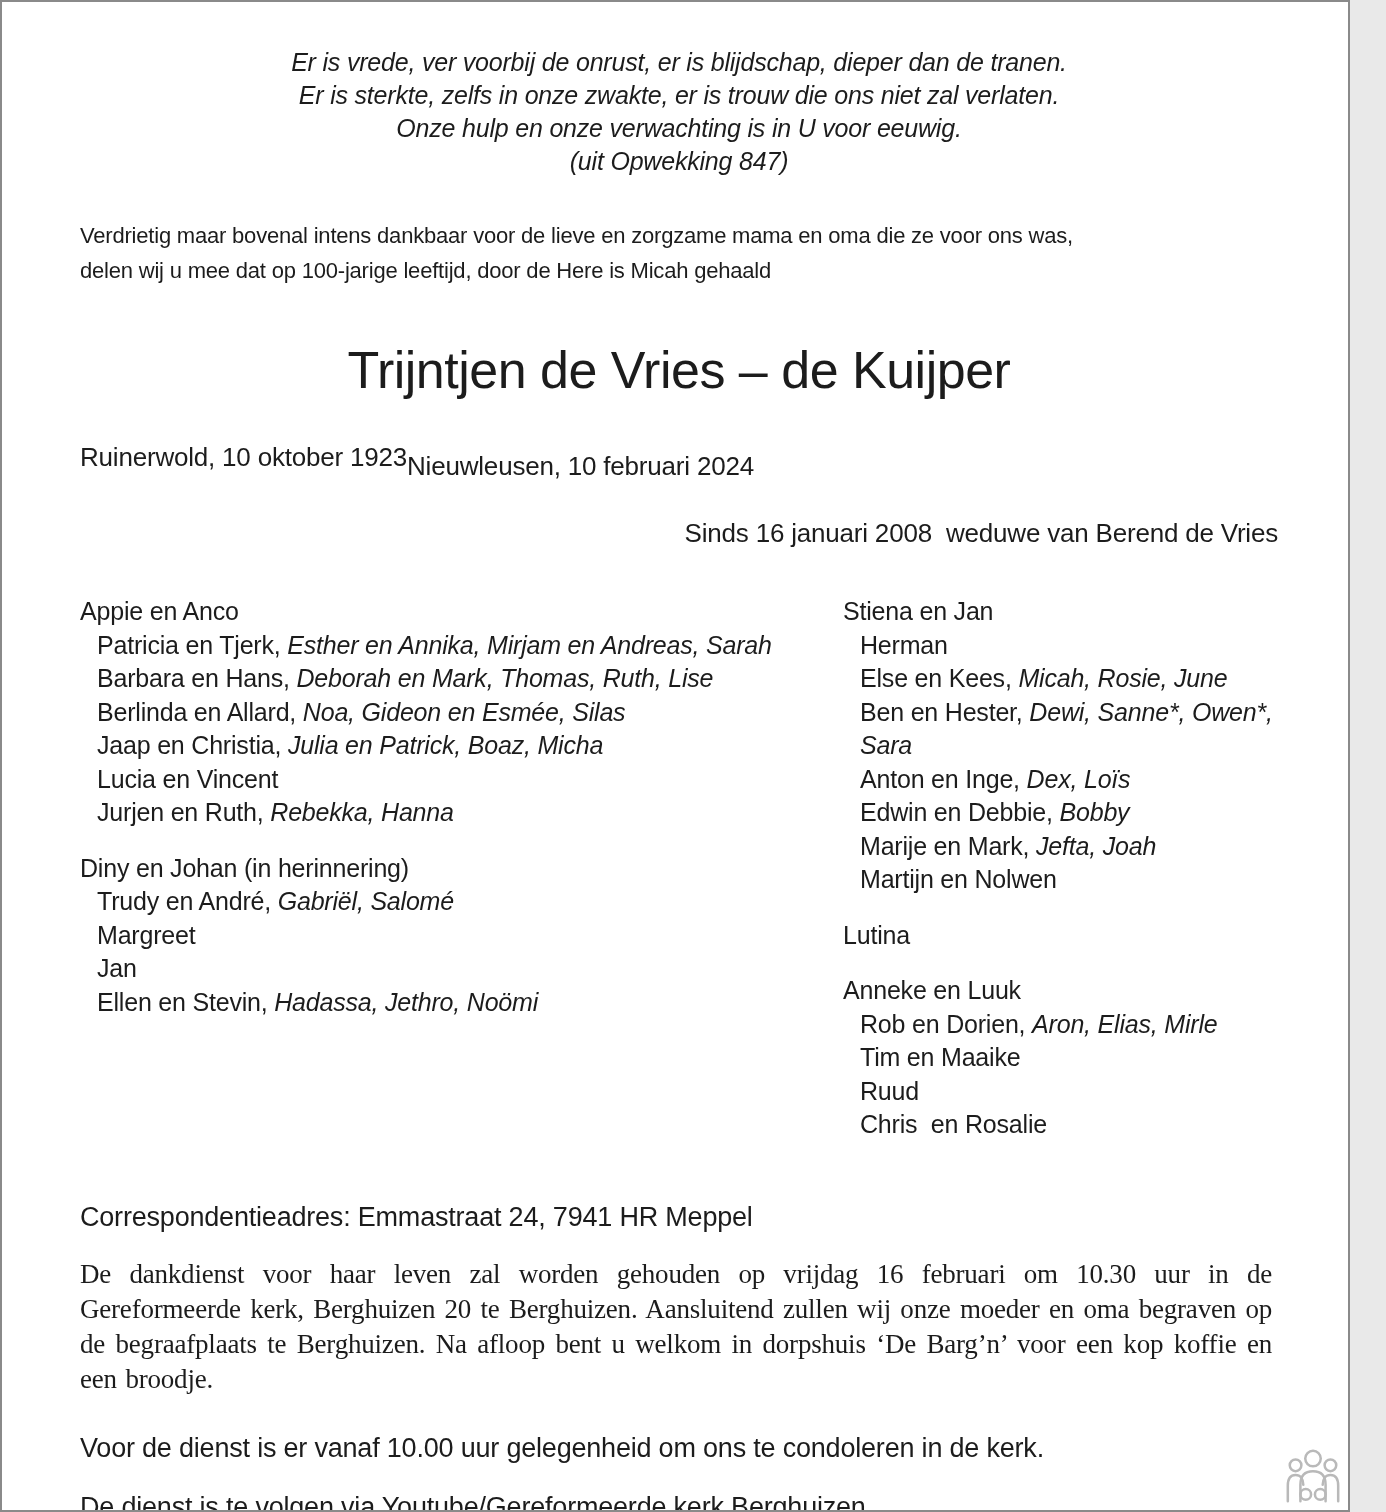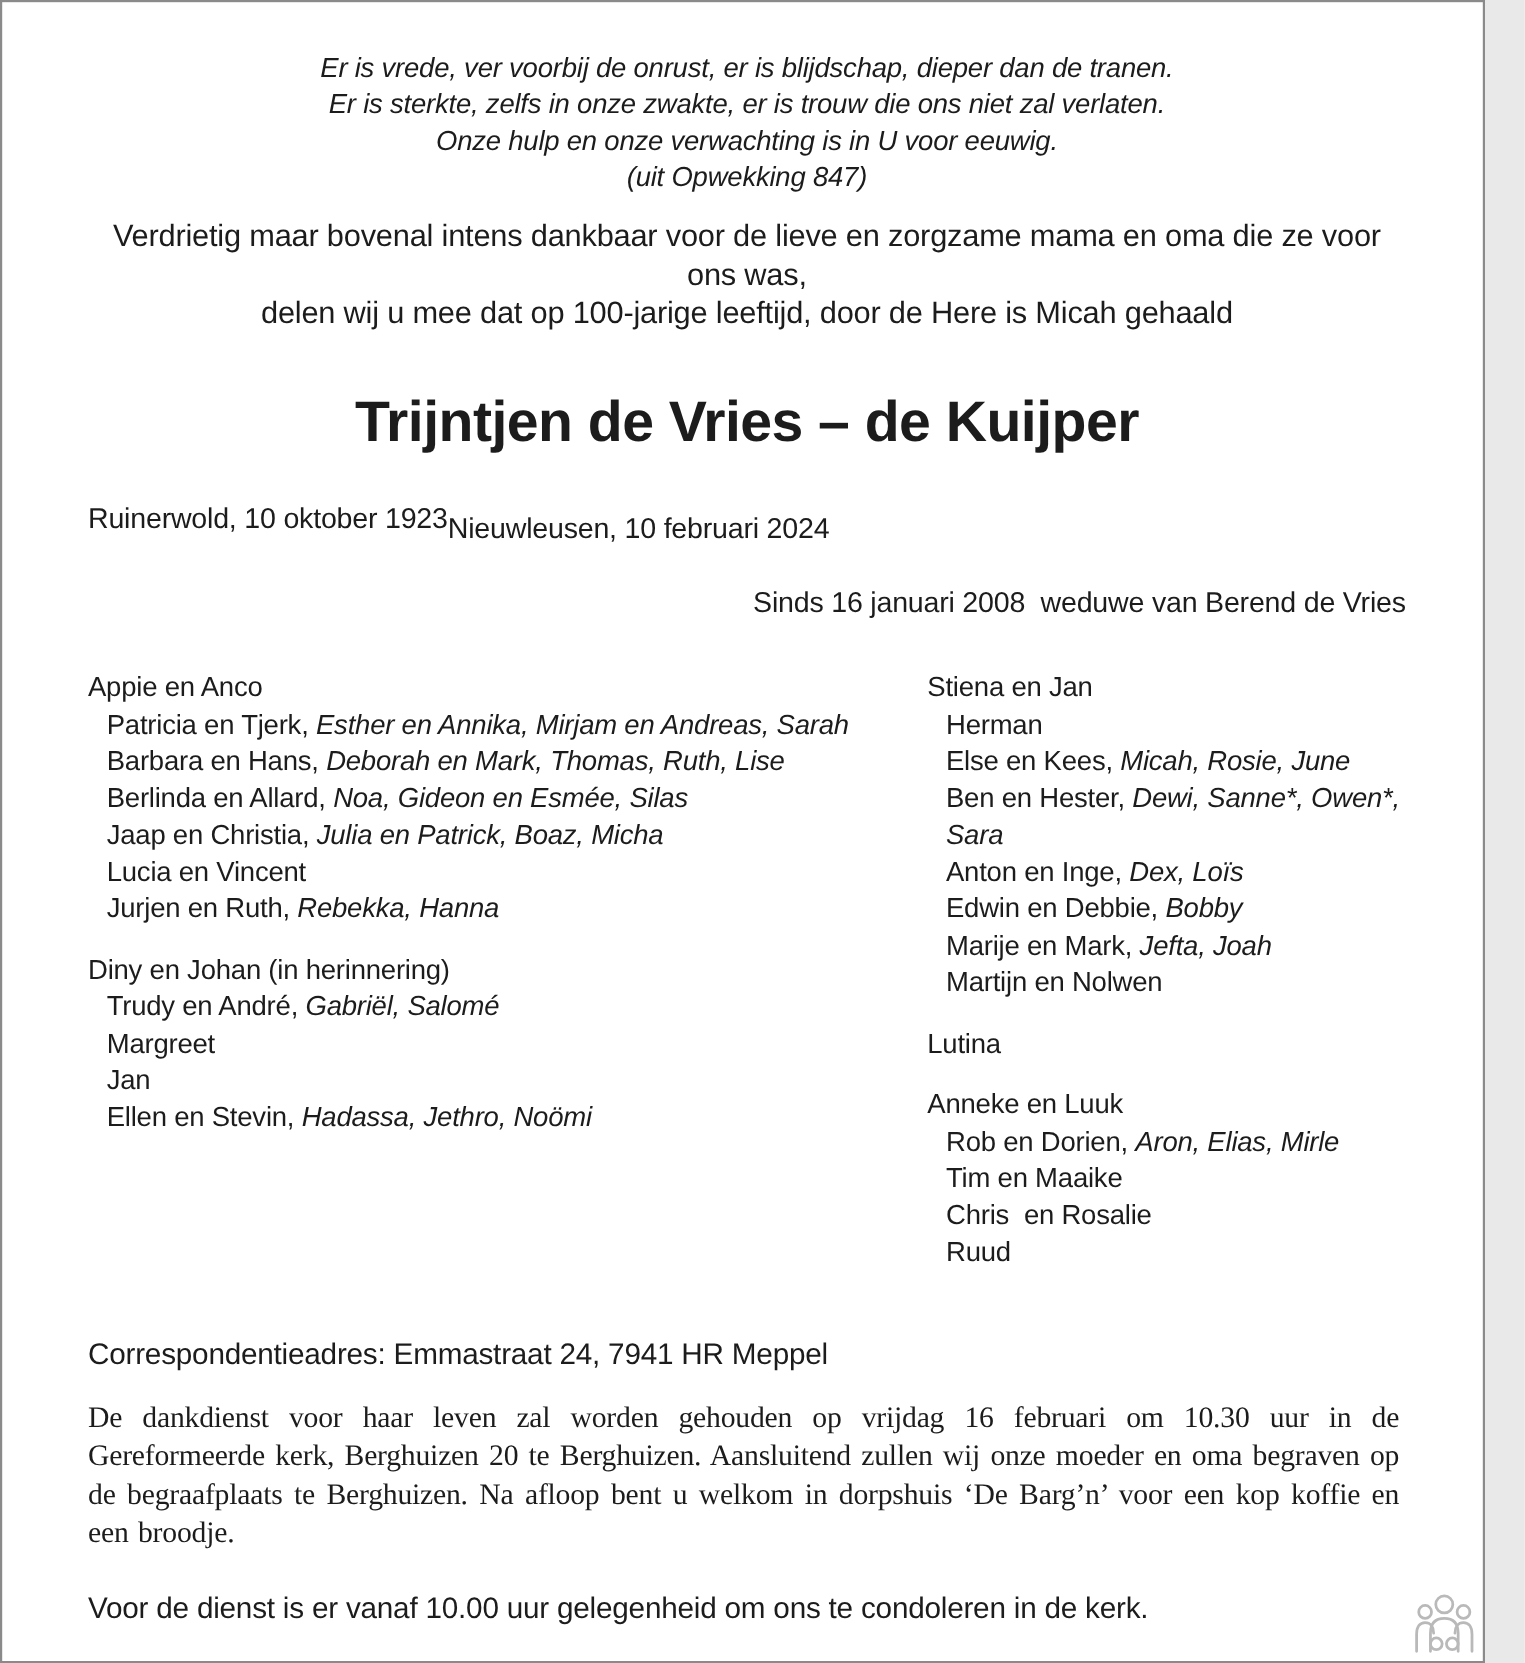--- a/index.html
+++ b/index.html
@@ -23,32 +23,31 @@
   
   .poem {
     text-align: center;
     font-style: italic;
     font-size: 25px;
     line-height: 33px;
     letter-spacing: -0.2px;
   }
   
   .announcement {
-    margin-top: 19px;
-    text-align: center;
-    font-size: 28px;
+    margin-top: 40px;
+    font-size: 22px;
     line-height: 35px;
     letter-spacing: -0.2px;
   }
   
   .deceased-name {
     margin-top: 52px;
     text-align: center;
     font-size: 52px;
-    font-weight: 700;
+    font-weight: 400;
     letter-spacing: -0.5px;
   }
   
   .dates-row {
     margin-top: 42px;
     display: flex;
     justify-content: flex-start;
     font-size: 26px;
     letter-spacing: -0.2px;
   }
@@ -166,22 +165,22 @@
             <div class="family-child"><span>Marije en Mark, </span><span class="italic">Jefta, Joah</span></div>
             <div class="family-child"><span>Martijn en Nolwen</span></div>
           </div>
           <div class="family-group">
             <div class="family-head">Lutina</div>
           </div>
           <div class="family-group">
             <div class="family-head">Anneke en Luuk</div>
             <div class="family-child"><span>Rob en Dorien, </span><span class="italic">Aron, Elias, Mirle</span></div>
             <div class="family-child"><span>Tim en Maaike</span></div>
+            <div class="family-child"><span>Ruud</span></div>
             <div class="family-child"><span>Chris  en Rosalie</span></div>
-            <div class="family-child"><span>Ruud</span></div>
           </div>
         </div>
     </div>
 
     <div class="correspondence">Correspondentieadres: Emmastraat 24, 7941 HR Meppel</div>
 
     <div class="service-info">De dankdienst voor haar leven zal worden gehouden op vrijdag 16 februari om 10.30 uur in de Gereformeerde kerk, Berghuizen 20 te Berghuizen. Aansluitend zullen wij onze moeder en oma begraven op de begraafplaats te Berghuizen. Na afloop bent u welkom in dorpshuis ‘De Barg’n’ voor een kop koffie en een broodje.</div>
 
     <div class="condolence-info">Voor de dienst is er vanaf 10.00 uur gelegenheid om ons te condoleren in de kerk.</div>
 

